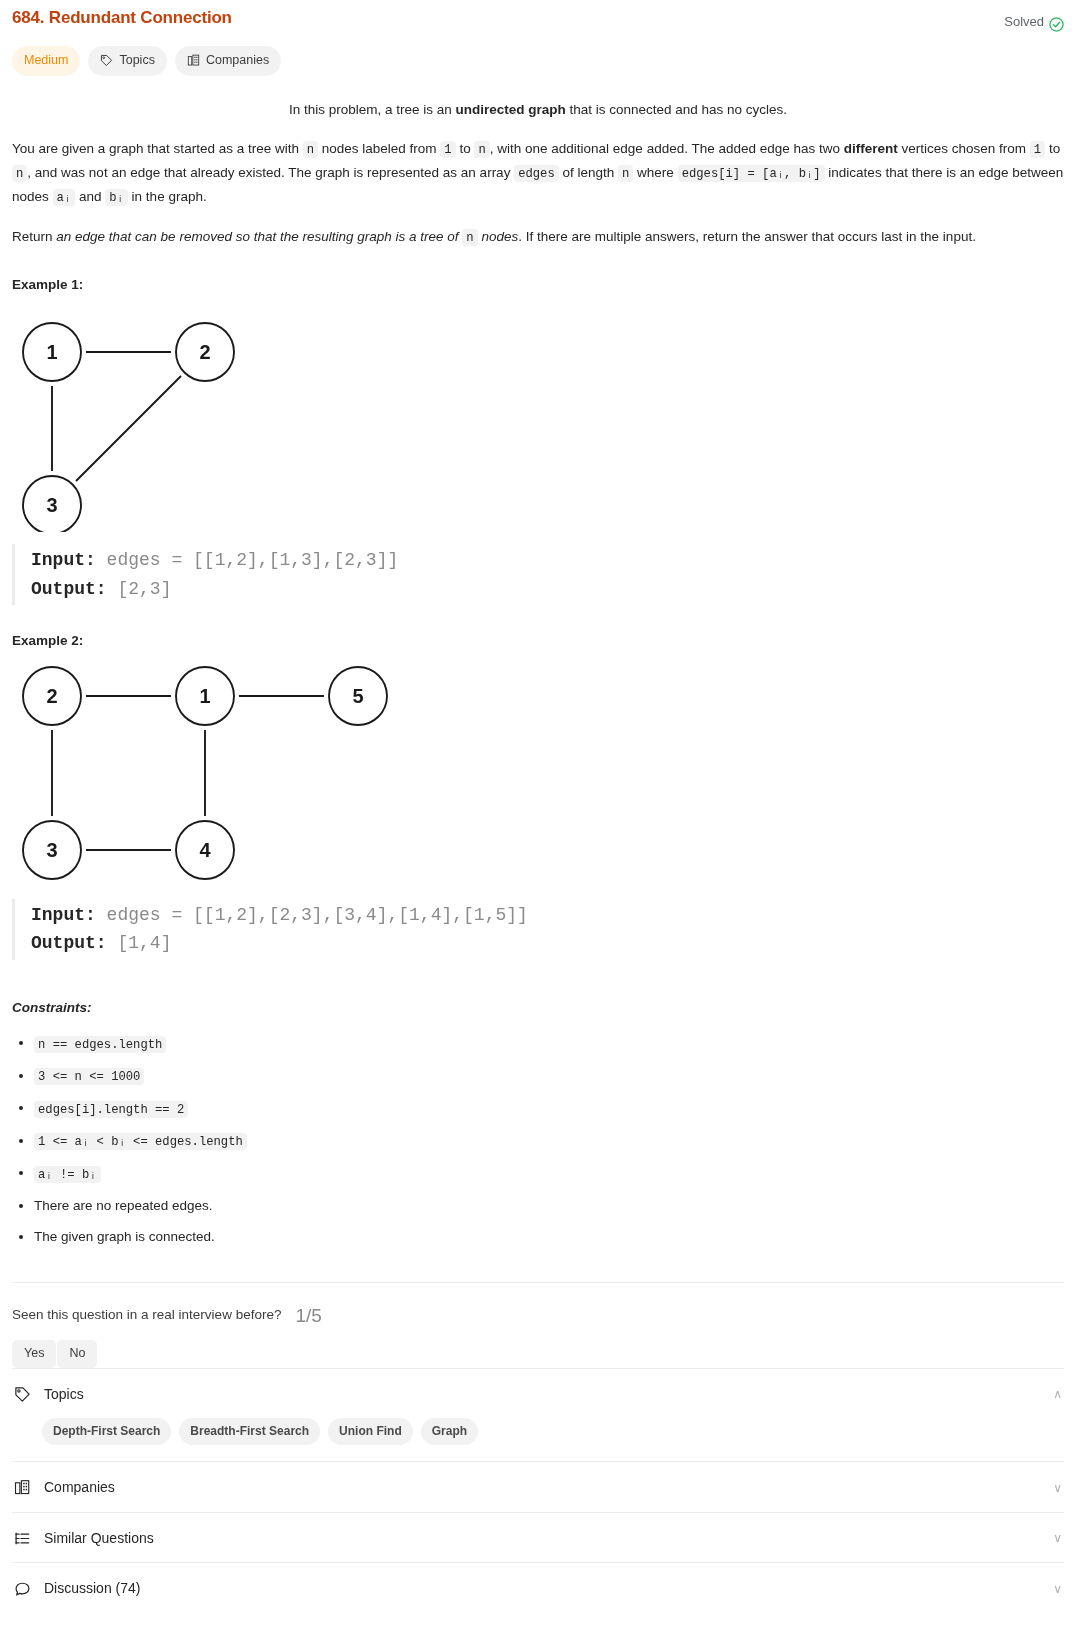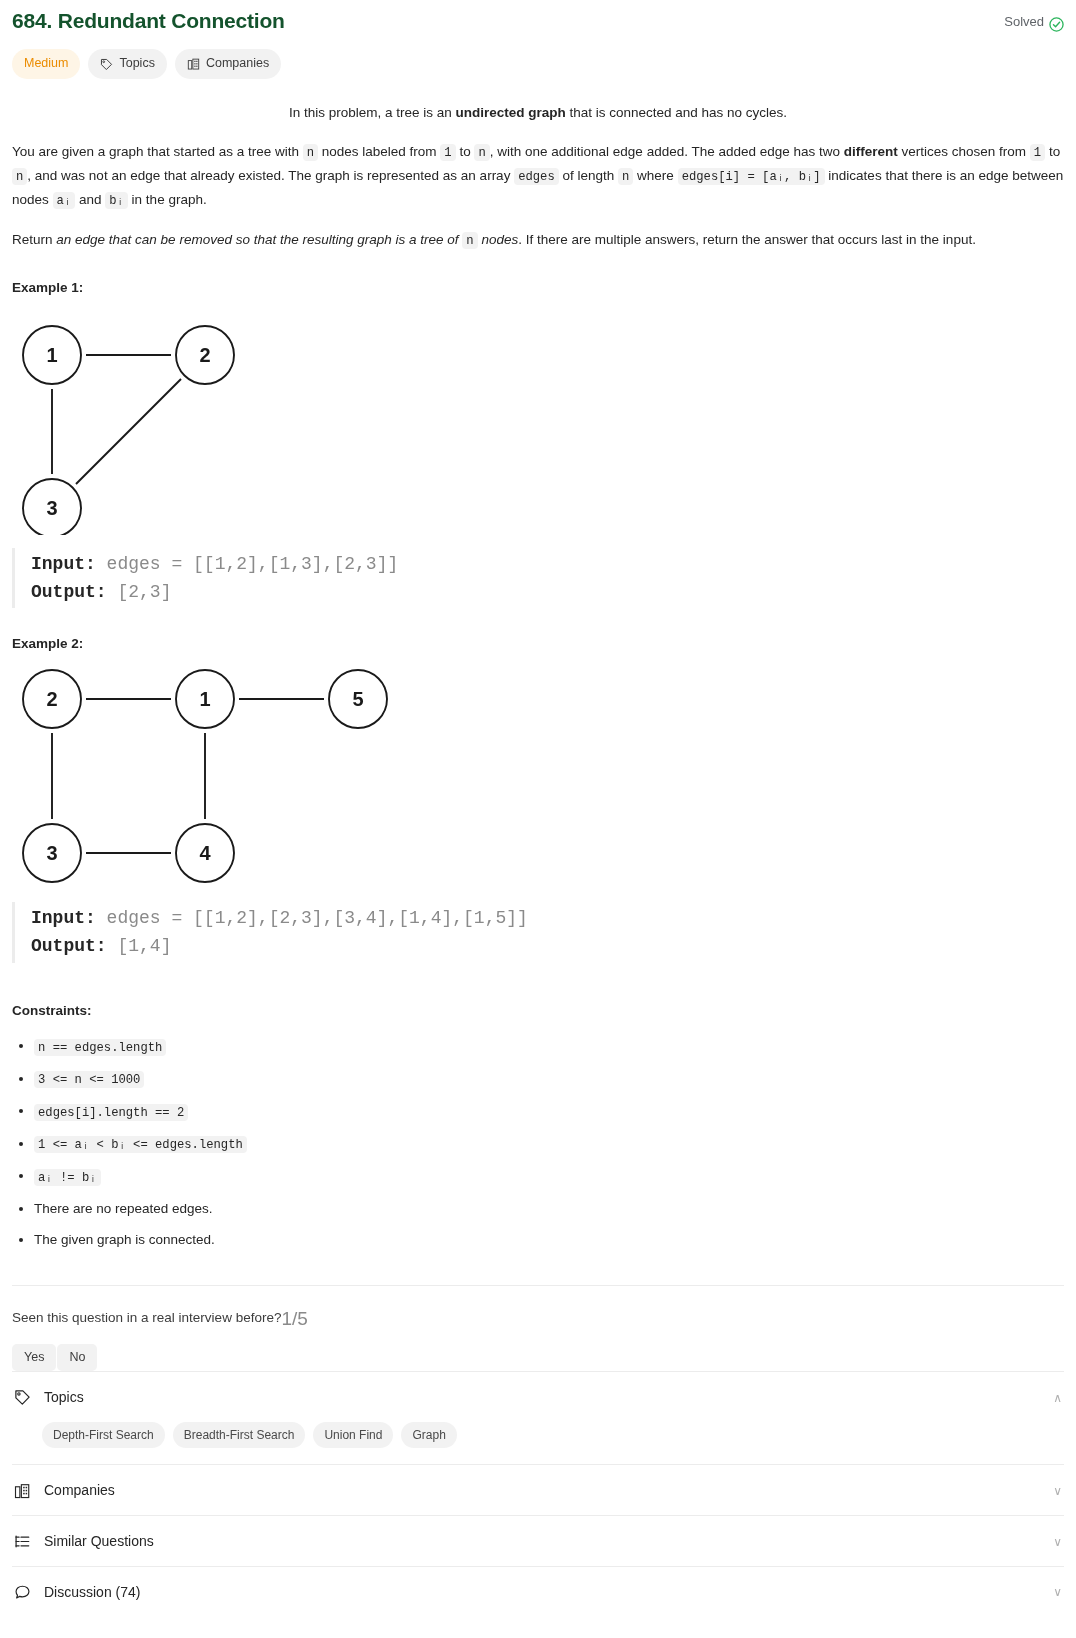--- a/index.html
+++ b/index.html
@@ -23,23 +23,23 @@
   }
 
   
   .title-row {
     display: flex;
     align-items: flex-start;
     justify-content: space-between;
     padding-top: 6px;
   }
   .problem-title {
-    font-size: 21px;
+    font-size: 17px;
     font-weight: 700;
-    color: #14532d;
+    color: #c2410c;
     letter-spacing: -0.2px;
     margin: 0;
     line-height: 1.4;
   }
   .solved-wrap {
     display: flex;
     align-items: flex-end;
     gap: 5px;
     padding-top: 6px;
     color: #5f6368;
@@ -119,20 +119,21 @@
   pre.example-block .lbl {
     color: #262626;
     font-weight: 700;
   }
 
   
   .constraints-label {
     font-weight: 700;
     font-size: 13.5px;
     margin-top: 38px;
+    font-style: italic;
   }
   ul.constraints {
     margin: 8px 0 0 0;
     padding-left: 22px;
   }
   ul.constraints li {
     margin: 10px 0;
     font-size: 13.5px;
     line-height: 1.6;
   }
@@ -142,20 +143,21 @@
   .divider {
     border: 0;
     border-top: 1px solid #ececec;
     margin: 34px 0 0 0;
   }
 
   
   .interview-row {
     display: flex;
     align-items: center;
+    gap: 14px;
     margin-top: 18px;
     font-size: 13.5px;
     color: #3c3c3c;
   }
   .interview-count { color: #8a8a8a; font-size: 19px; }
   .yn-row {
     display: flex;
     gap: 1px;
     margin-top: 10px;
   }
@@ -212,20 +214,21 @@
     color: #b0b0b0;
     font-size: 12px;
     line-height: 1;
     user-select: none;
   }
   .tag-row {
     display: flex;
     gap: 8px;
     flex-wrap: wrap;
     padding: 0 2px 16px 30px;
+    font-weight: bold;
   }
   .tag {
     background: #f2f2f2;
     border-radius: 22px;
     padding: 4px 11px;
     font-size: 12px;
     color: #4a4a4a;
     cursor: pointer;
     white-space: nowrap;
   }

